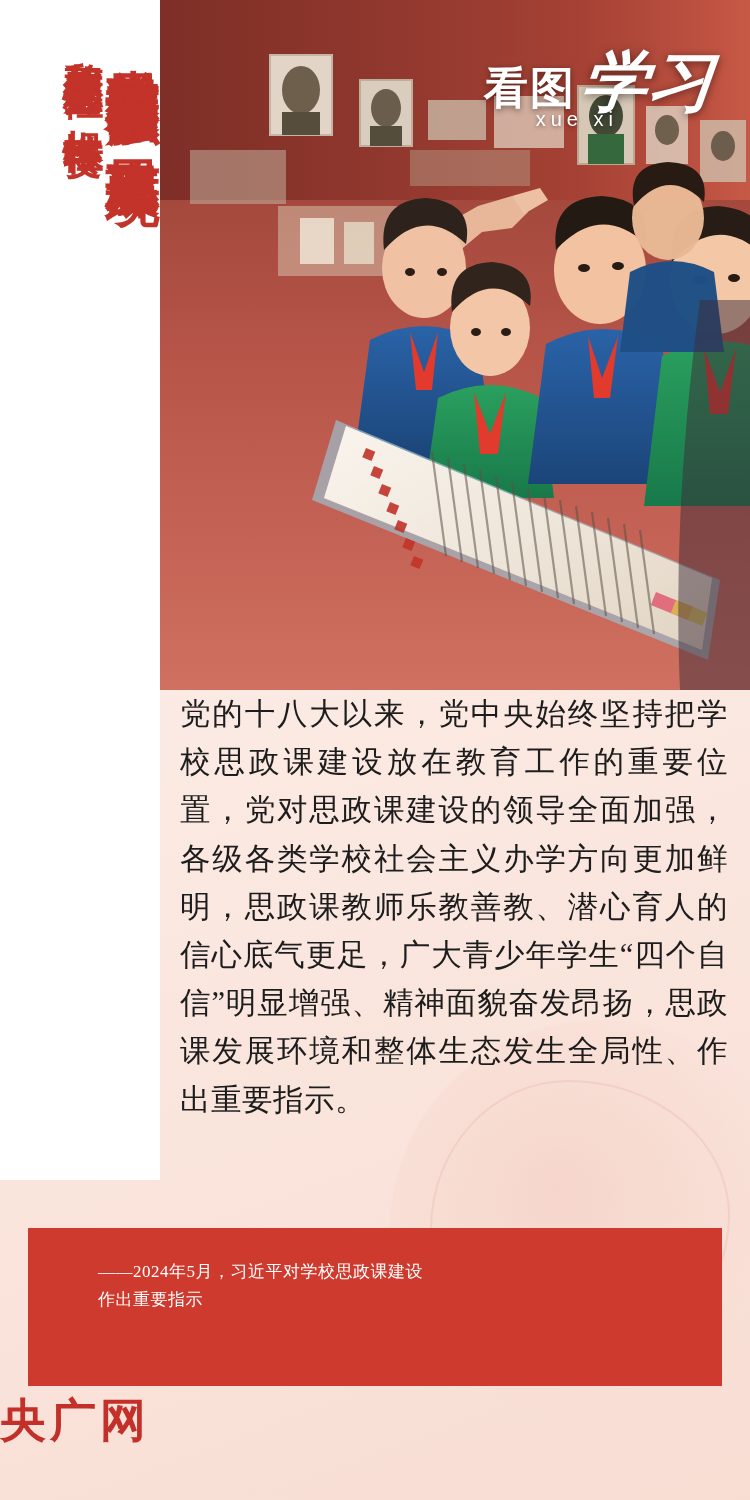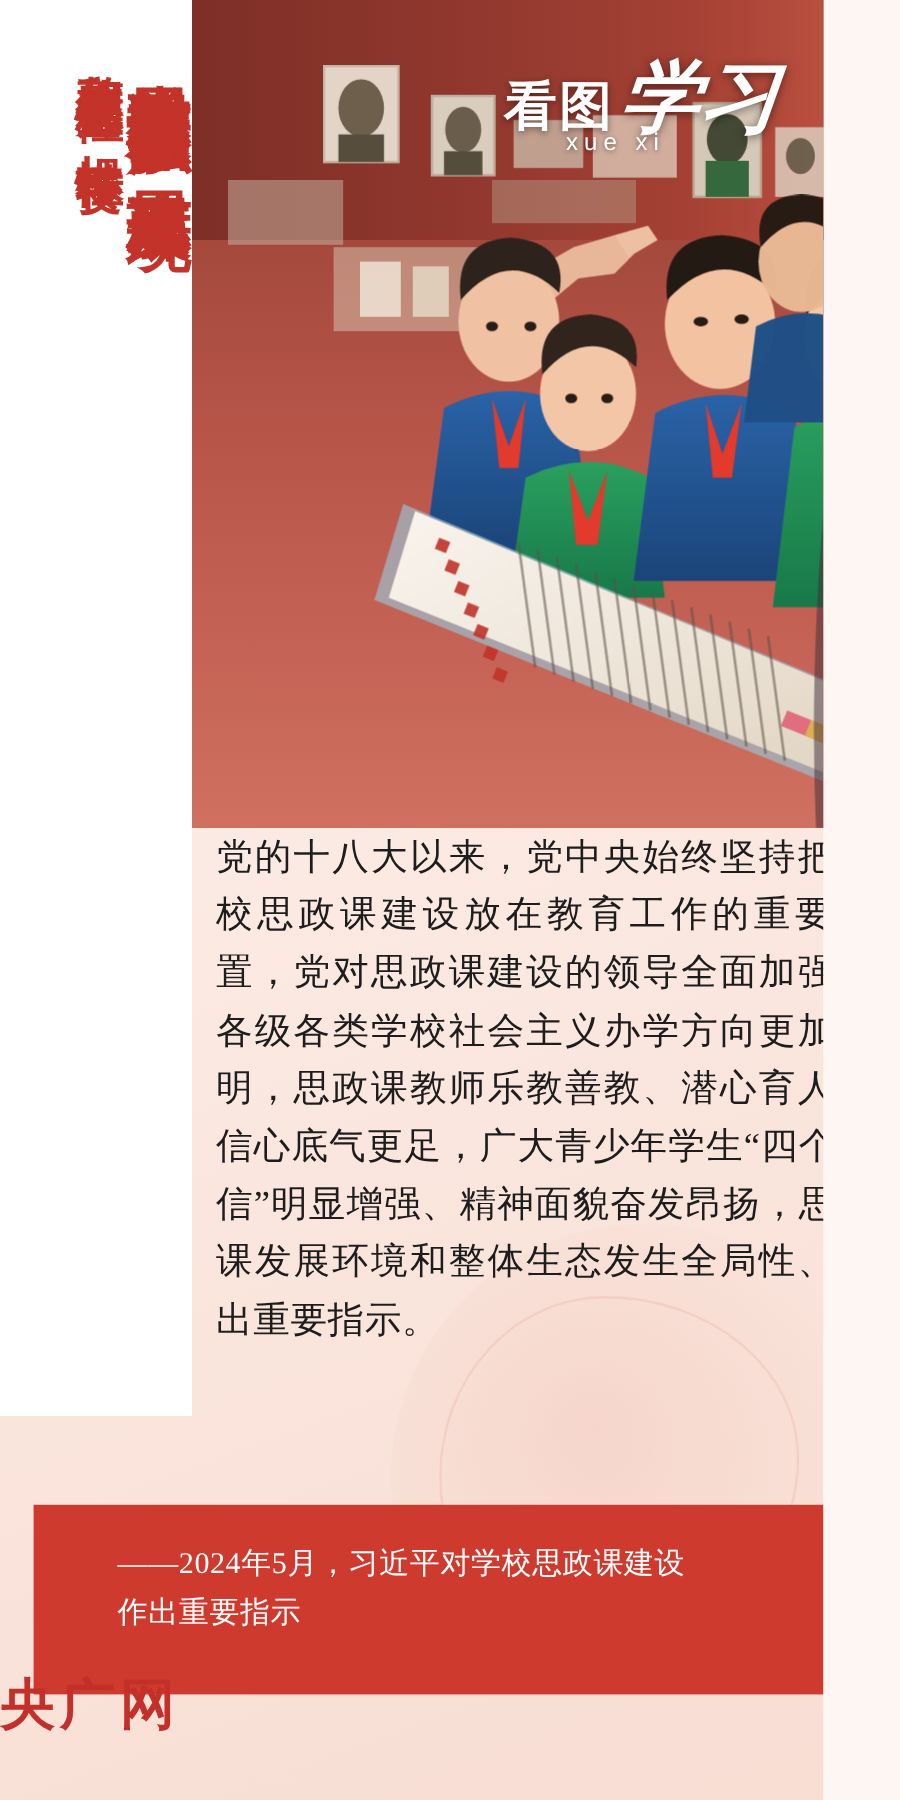--- a/index.html
+++ b/index.html
@@ -4,21 +4,21 @@
 <style>
   * { box-sizing: border-box; margin: 0; padding: 0; }
   html, body {
     width: 750px; height: 1500px;
     font-family: "Liberation Serif", "DejaVu Serif", serif;
     background: #fdf6f2;
     overflow: hidden;
   }
   .poster {
     position: relative;
-    width: 686px; height: 1500px;
+    width: 750px; height: 1500px;
     background: linear-gradient(160deg, #fdf4ef 0%, #fbeae3 45%, #f8ddd3 100%);
     overflow: hidden;
   }
   
   .deco-swirl {
     position: absolute;
     right: -60px; bottom: 60px;
     width: 420px; height: 420px;
     border-radius: 50%;
     background: radial-gradient(circle at 40% 40%, rgba(214,104,80,0.10), rgba(214,104,80,0.0) 62%);
@@ -119,26 +119,26 @@
     line-height: 1.58;
     color: #1d1d1d;
     letter-spacing: 0.5px;
     text-align: justify;
     font-family: "Liberation Serif", "DejaVu Serif", serif;
   }
 
   
   .attrib {
     position: absolute;
-    left: 28px; top: 1254px;
+    left: 28px; top: 1228px;
     width: 694px; height: 158px;
     background: #cf3a2e;
     color: #ffffff;
     padding: 30px 44px 0 70px;
-    font-size: 25px;
+    font-size: 17px;
     line-height: 1.62;
     letter-spacing: 0.5px;
   }
 
   
   .footer-logo {
     position: absolute;
     left: 0; right: 0; bottom: 48px;
     text-align: left;
     z-index: 6;

